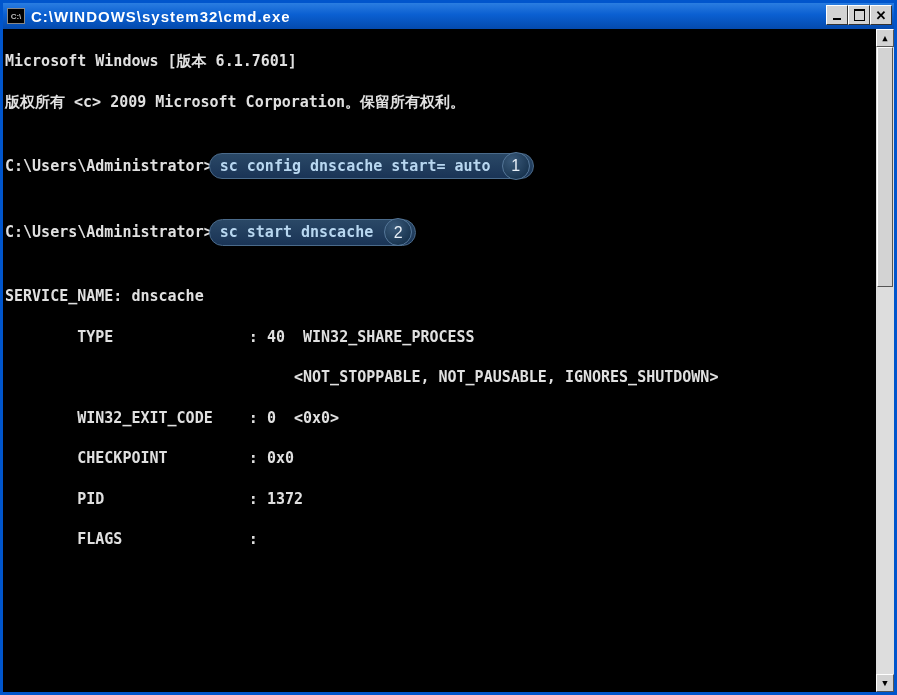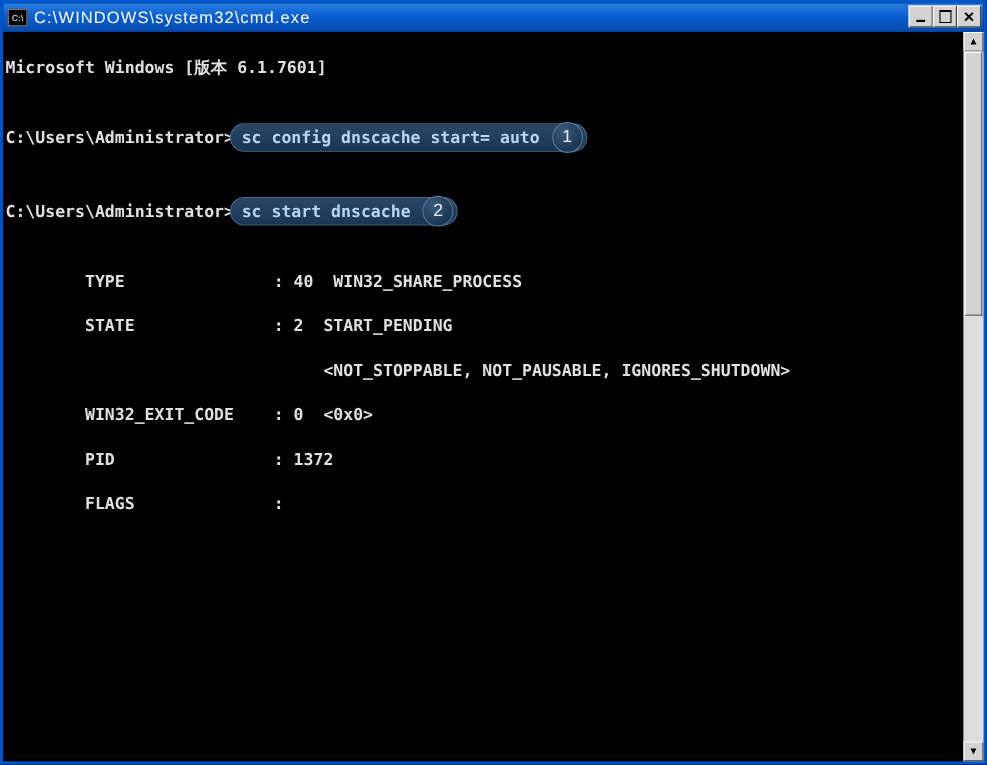--- a/index.html
+++ b/index.html
@@ -35,21 +35,21 @@
       justify-content: center;
       color: #bbb;
       font-size: 8px;
       font-weight: bold;
       margin-right: 6px;
       font-family: sans-serif;
     }
     .titlebar-text {
       color: #fff;
       font-size: 15px;
-      font-weight: normal;
+      font-weight: bold;
       font-family: 'Tahoma', sans-serif;
       letter-spacing: 1px;
     }
     .window-controls {
       position: absolute;
       right: 2px;
       top: 2px;
       display: flex;
       gap: 0;
     }
@@ -167,29 +167,31 @@
     <div class="window-controls">
       <div class="win-btn minimize"></div>
       <div class="win-btn maximize"></div>
       <div class="win-btn close">✕</div>
     </div>
   </div>
 
   <div class="content-wrap">
     <div class="terminal">
 <span class="line">Microsoft Windows [版本 6.1.7601]</span>
+<span class="line">版权所有 &lt;c&gt; 2009 Microsoft Corporation。保留所有权利。</span>
 <span class="gap"></span>
 <span class="prompt-line"><span>C:\Users\Administrator&gt;</span><span class="cmd-highlight"><span>sc config dnscache start= auto</span><span class="step-badge">1</span></span></span>
 <span class="gap"></span>
 <span class="prompt-line"><span>C:\Users\Administrator&gt;</span><span class="cmd-highlight"><span>sc start dnscache</span><span class="step-badge">2</span></span></span>
 <span class="gap"></span>
+<span class="line">SERVICE_NAME: dnscache</span>
 <span class="line">        TYPE               : 40  WIN32_SHARE_PROCESS</span>
-<span class="line">        STATE              : 2  START_PENDING</span>
 <span class="line">                                &lt;NOT_STOPPABLE, NOT_PAUSABLE, IGNORES_SHUTDOWN&gt;</span>
 <span class="line">        WIN32_EXIT_CODE    : 0  &lt;0x0&gt;</span>
+<span class="line">        CHECKPOINT         : 0x0</span>
 <span class="line">        PID                : 1372</span>
 <span class="line">        FLAGS              :</span>
 <span class="gap"></span>
 
 <span class="gap"></span>
 
 <span class="gap"></span>
 
     </div>
 

